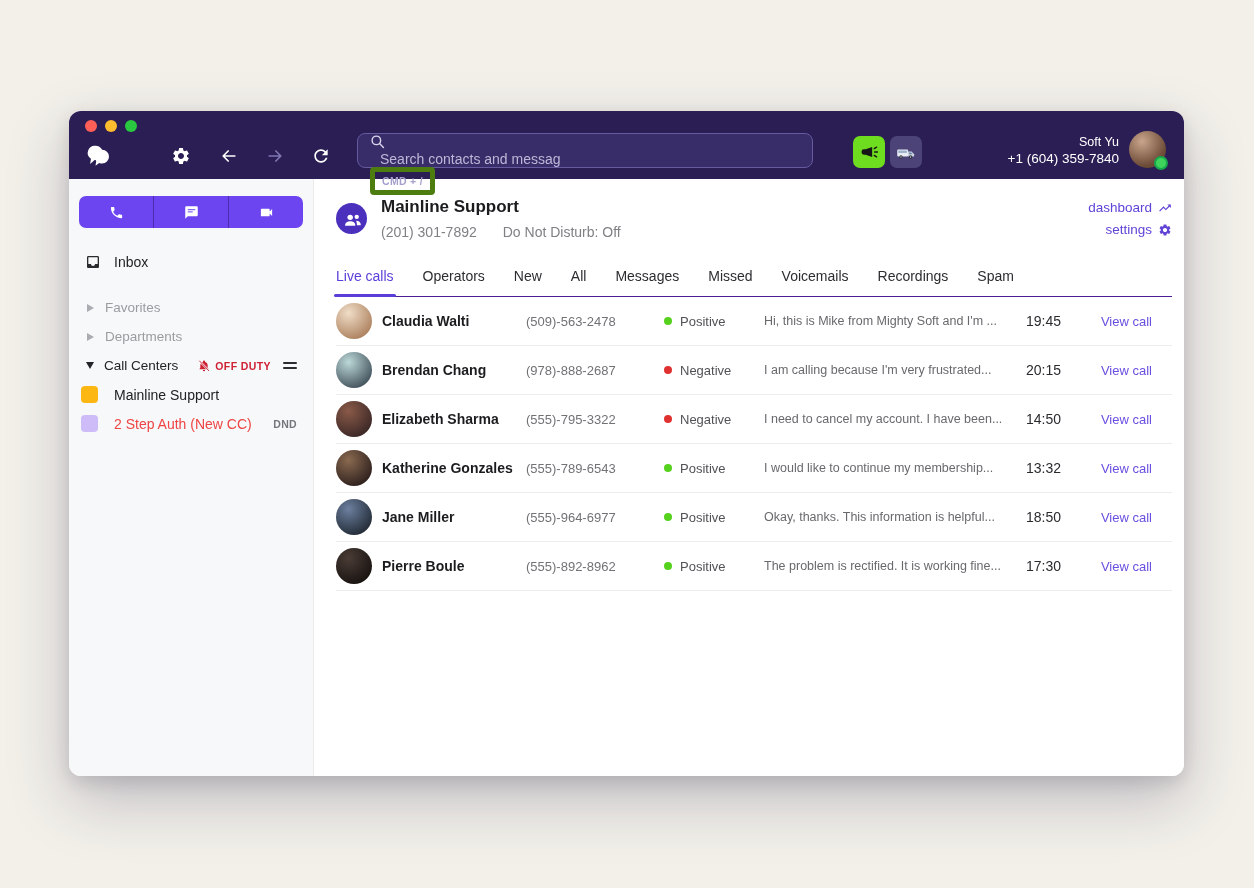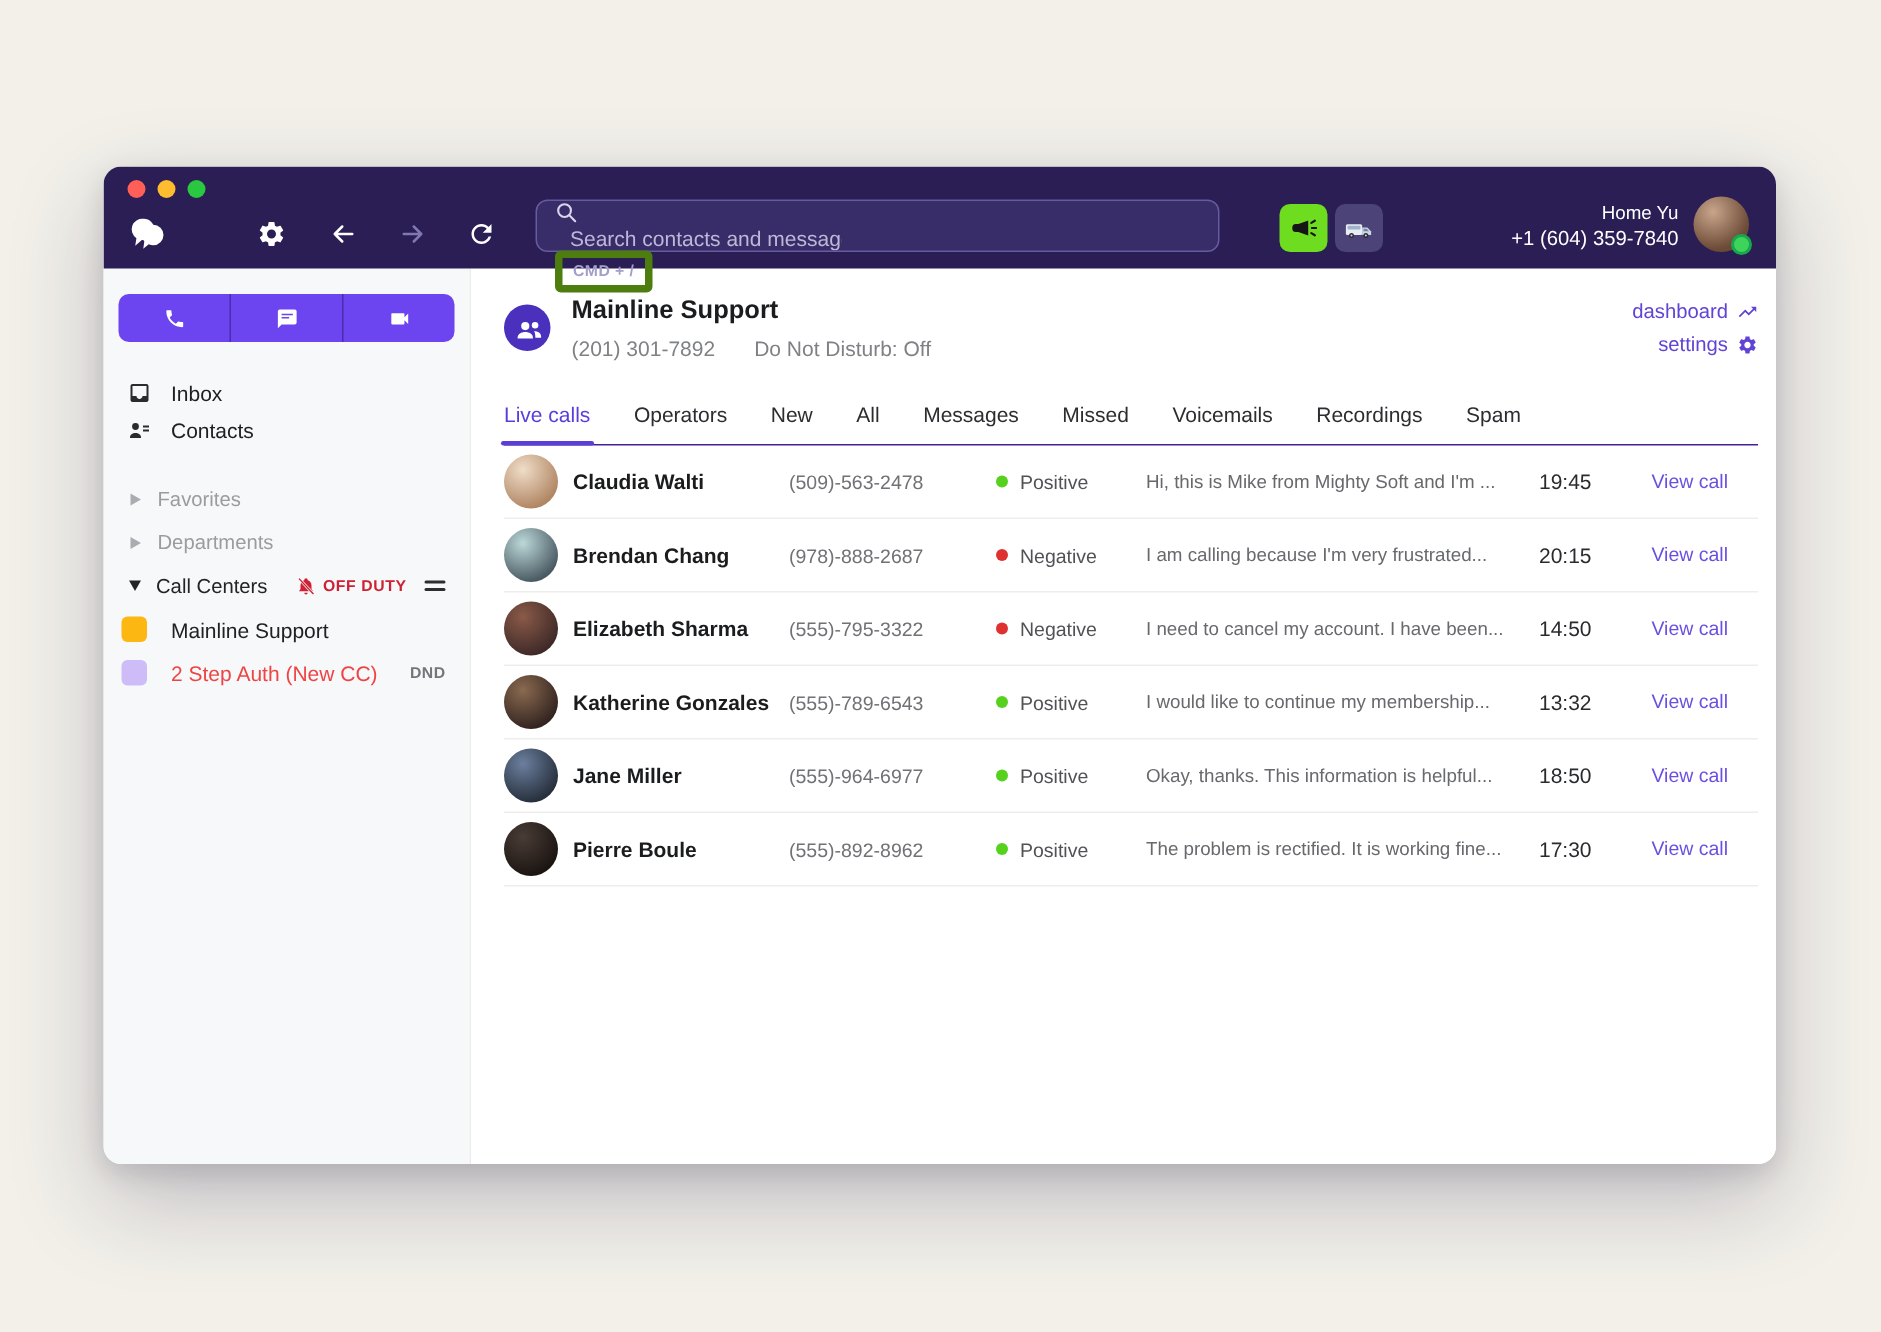--- a/index.html
+++ b/index.html
@@ -250,21 +250,21 @@
           <use href="#i-megaphone"></use>
         </svg>
     </button>
     <button class="sq-btn delivery">
       <svg viewBox="0 0 24 20">
           <use href="#i-truck"></use>
         </svg>
     </button>
 
     <div class="user-block">
-      <div class="user-name">Home Yu</div>
+      <div class="user-name">Soft Yu</div>
       <div class="user-phone">+1 (604) 359-7840</div>
     </div>
     <div class="user-avatar">
       <span class="status"></span>
     </div>
   </div>
 
   <div class="body-row">
 
     <aside class="sidebar">
@@ -284,26 +284,20 @@
               <use href="#i-video"></use>
             </svg>
           </button>
       </div>
 
       <div class="nav-item">
         <svg viewBox="0 0 24 24">
             <use href="#i-inbox"></use>
           </svg>
         <span>Inbox</span>
-      </div>
-      <div class="nav-item">
-        <svg viewBox="0 0 24 24">
-            <use href="#i-contacts"></use>
-          </svg>
-        <span>Contacts</span>
       </div>
 
       <div class="tree">
         <div class="tree-row">
           <span class="caret-r"></span>
           <span class="label">Favorites</span>
         </div>
         <div class="tree-row">
           <span class="caret-r"></span>
           <span class="label">Departments</span>

